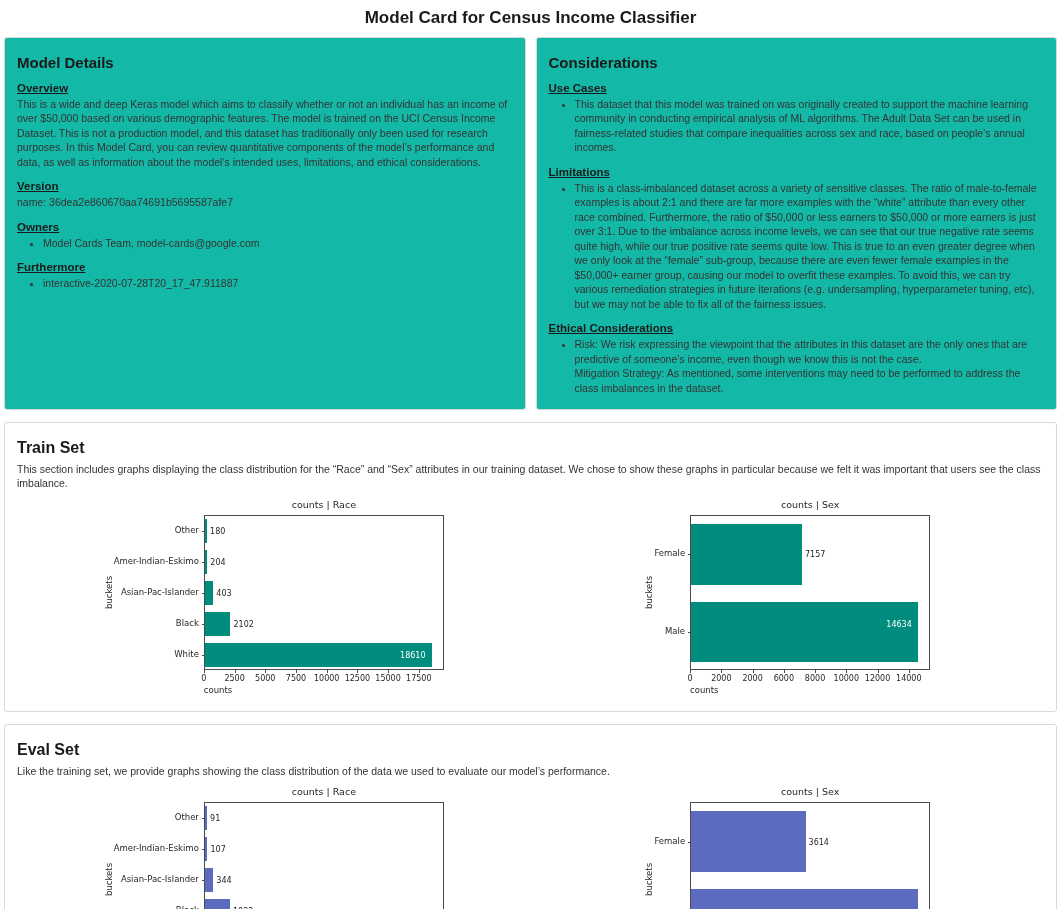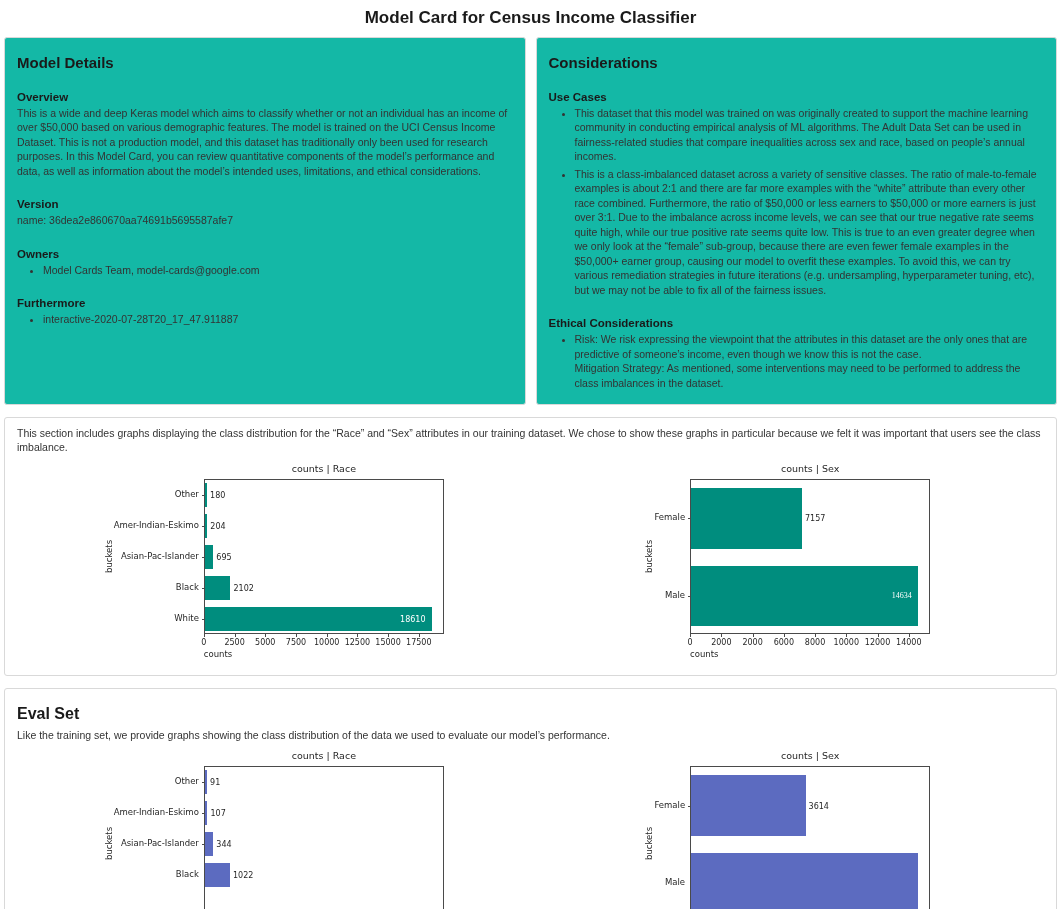--- a/index.html
+++ b/index.html
@@ -10,21 +10,21 @@
   }
   .page { padding:0 4px; }
   .page-title { text-align:center; font-size:17px; font-weight:700; padding:8px 0 9px; color:#1a1a1a; }
 
   .cards-row { display:flex; gap:10px; align-items:stretch; }
   .card {
     flex:1; background:#14b8a6; border:1px solid #d9d9d9; border-radius:3px;
     padding:6px 12px 12px;
   }
   .card-title { font-size:15px; font-weight:700; margin:10px 0 4px; color:#1a1a1a; }
-  .sub-heading { font-size:11.5px; font-weight:700; margin:20px 0 3px; color:#1a1a1a; }
+  .sub-heading { font-size:11.5px; font-weight:700; margin:11px 0 3px; color:#1a1a1a;text-decoration:underline; }
   .body-text { font-size:10.5px; line-height:1.38; color:#333; margin:0; }
   ul { margin:3px 0 0; padding-left:26px; }
   li { font-size:10.5px; line-height:1.38; color:#333; margin:0 0 2px; }
 
   .section {
     border:1px solid #d9d9d9; border-radius:3px; background:#fff;
     margin-top:12px; padding:8px 12px 16px;
   }
   .section-title { font-size:16px; font-weight:700; margin:8px 0 5px; color:#1a1a1a; }
   .section-desc { font-size:10.5px; line-height:1.35; color:#333; margin:0; }
@@ -80,32 +80,34 @@
         <li>interactive-2020-07-28T20_17_47.911887</li>
       </ul>
     </div>
 
     <div class="card">
       <div class="card-title">Considerations</div>
       <div class="sub-heading">Use Cases</div>
       <ul>
         <li>This dataset that this model was trained on was originally created to support the machine learning community in conducting empirical analysis of ML algorithms. The Adult Data Set can be used in fairness-related studies that compare inequalities across sex and race, based on people’s annual incomes.</li>
       </ul>
+      <div class="sub-heading">Limitations</div>
       <ul>
         <li>This is a class-imbalanced dataset across a variety of sensitive classes. The ratio of male-to-female examples is about 2:1 and there are far more examples with the “white” attribute than every other race combined. Furthermore, the ratio of $50,000 or less earners to $50,000 or more earners is just over 3:1. Due to the imbalance across income levels, we can see that our true negative rate seems quite high, while our true positive rate seems quite low. This is true to an even greater degree when we only look at the “female” sub-group, because there are even fewer female examples in the $50,000+ earner group, causing our model to overfit these examples. To avoid this, we can try various remediation strategies in future iterations (e.g. undersampling, hyperparameter tuning, etc), but we may not be able to fix all of the fairness issues.</li>
       </ul>
       <div class="sub-heading">Ethical Considerations</div>
       <ul>
         <li><span>Risk: We risk expressing the viewpoint that the attributes in this dataset are the only ones that are predictive of someone’s income, even though we know this is not the case.</span><br><span>Mitigation Strategy: As mentioned, some interventions may need to be performed to address the class imbalances in the dataset.</span></li>
       </ul>
     </div>
 
   </div>
 
   <div class="section">
+    <div class="section-title">Train Set</div>
     <p class="section-desc">This section includes graphs displaying the class distribution for the “Race” and “Sex” attributes in our training dataset. We chose to show these graphs in particular because we felt it was important that users see the class imbalance.</p>
     <div class="charts-row">
       <div class="chart-half">
           <div class="fig">
             <div class="fig-ylabel">buckets</div>
             <div class="fig-cats">
               <div class="cat-label" style="height: 31px;">Other</div>
               <div class="cat-label" style="height: 31px;">Amer-Indian-Eskimo</div>
               <div class="cat-label" style="height: 31px;">Asian-Pac-Islander</div>
               <div class="cat-label" style="height: 31px;">Black</div>
@@ -115,21 +117,21 @@
               <div class="fig-title">counts | Race</div>
               <div class="fig-plot">
                 <div class="ytick-mark" style="top: 15.5px;"></div>
                 <div class="bar" style="top: 3.41px; height: 24.18px; width: 0.92114%; background: rgb(0, 141, 126);"></div>
                 <div class="bar-value" style="top: 15.5px; left: calc(0.92114% + 3px);">180</div>
                 <div class="ytick-mark" style="top: 46.5px;"></div>
                 <div class="bar" style="top: 34.41px; height: 24.18px; width: 1.04396%; background: rgb(0, 141, 126);"></div>
                 <div class="bar-value" style="top: 46.5px; left: calc(1.04396% + 3px);">204</div>
                 <div class="ytick-mark" style="top: 77.5px;"></div>
                 <div class="bar" style="top: 65.41px; height: 24.18px; width: 3.55662%; background: rgb(0, 141, 126);"></div>
-                <div class="bar-value" style="top: 77.5px; left: calc(3.55662% + 3px);">695</div>
+                <div class="bar-value" style="top: 77.5px; left: calc(3.55662% + 3px);">403</div>
                 <div class="ytick-mark" style="top: 108.5px;"></div>
                 <div class="bar" style="top: 96.41px; height: 24.18px; width: 10.7569%; background: rgb(0, 141, 126);"></div>
                 <div class="bar-value" style="top: 108.5px; left: calc(10.7569% + 3px);">2102</div>
                 <div class="ytick-mark" style="top: 139.5px;"></div>
                 <div class="bar" style="top: 127.41px; height: 24.18px; width: 95.2357%; background: rgb(0, 141, 126);"></div>
                 <div class="bar-value inside" style="top: 139.5px; right: calc(4.76434% + 6px);">18610</div>
               </div>
               <div class="fig-xticks">
                 <div class="xtick-mark" style="left: 0%;"></div>
                 <div class="xtick-label" style="left: 0%;">0</div>
@@ -160,21 +162,21 @@
               <div class="cat-label" style="height: 77.5px;">Male</div>
             </div>
             <div class="fig-plotcol">
               <div class="fig-title">counts | Sex</div>
               <div class="fig-plot">
                 <div class="ytick-mark" style="top: 38.75px;"></div>
                 <div class="bar" style="top: 8.525px; height: 60.45px; width: 46.5769%; background: rgb(0, 141, 126);"></div>
                 <div class="bar-value" style="top: 38.75px; left: calc(46.5769% + 3px);">7157</div>
                 <div class="ytick-mark" style="top: 116.25px;"></div>
                 <div class="bar" style="top: 86.025px; height: 60.45px; width: 95.2362%; background: rgb(0, 141, 126);"></div>
-                <div class="bar-value inside" style="top: 115px; right: calc(4.76376% + 6px); font-family: Liberation Serif, serif;">14634</div>
+                <div class="bar-value inside" style="top: 108px; right: calc(4.76376% + 6px);">14634</div>
               </div>
               <div class="fig-xticks">
                 <div class="xtick-mark" style="left: 0%;"></div>
                 <div class="xtick-label" style="left: 0%;">0</div>
                 <div class="xtick-mark" style="left: 13.0157%;"></div>
                 <div class="xtick-label" style="left: 13.0157%;">2000</div>
                 <div class="xtick-mark" style="left: 26.0315%;"></div>
                 <div class="xtick-label" style="left: 26.0315%;">2000</div>
                 <div class="xtick-mark" style="left: 39.0472%;"></div>
                 <div class="xtick-label" style="left: 39.0472%;">6000</div>

